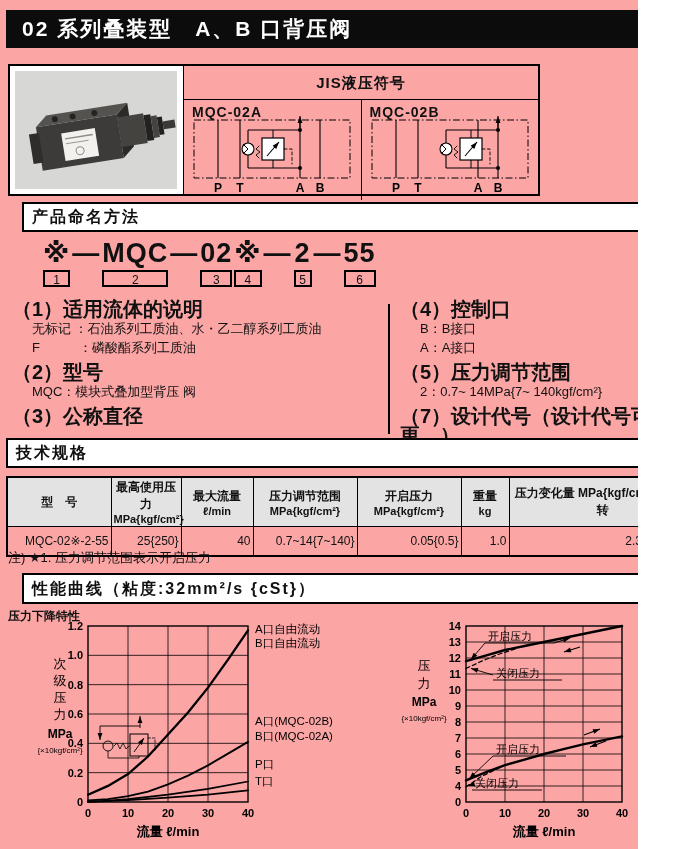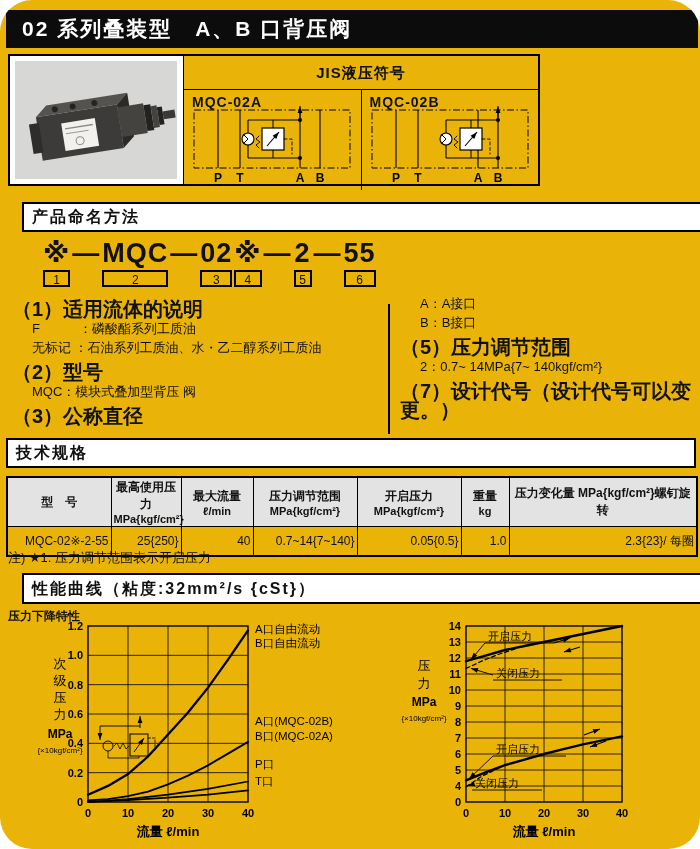--- a/index.html
+++ b/index.html
@@ -1,22 +1,22 @@
 <!DOCTYPE html>
 <html><head>
 <meta charset="utf-8">
 <style>
   html,body{margin:0;padding:0;background:#fff;}
-  .page{position:relative;width:700px;height:849px;background:#eab308;overflow:hidden;
-        font-family:"Liberation Sans","DejaVu Sans",sans-serif;color:#111;border-radius:32px;}
+  .page{position:relative;width:638px;height:849px;background:#fca5a5;overflow:hidden;
+        font-family:"Liberation Sans","DejaVu Sans",sans-serif;color:#111;}
   .abs{position:absolute;}
   .title-bar{left:6px;top:10px;width:692px;height:38px;background:#0c0c0c;color:#fff;
              font-size:21px;font-weight:bold;line-height:38px;padding-left:16px;
              letter-spacing:2px;box-sizing:border-box;}
-  .photo-box{left:8px;top:54px;width:532px;height:132px;border:2px solid #000;box-sizing:border-box;display:flex;}
+  .photo-box{left:8px;top:64px;width:532px;height:132px;border:2px solid #000;box-sizing:border-box;display:flex;}
   .photo-cell{width:174px;height:100%;border-right:1px solid #000;box-sizing:border-box;background:#fff;}
   .jis-area{flex:1;display:flex;flex-direction:column;}
   .jis-header{height:33px;border-bottom:1px solid #000;text-align:center;font-weight:bold;
               font-size:15px;line-height:33px;letter-spacing:1px;}
   .jis-cells{flex:1;display:flex;}
   .jis-cell{flex:1;position:relative;box-sizing:border-box;}
   .jis-cell.first{border-right:1px solid #000;}
   .jis-label{position:absolute;left:8px;top:4px;font-size:14px;font-weight:bold;letter-spacing:1px;}
   .sec-header{left:22px;top:202px;width:690px;height:30px;border:2px solid #000;box-sizing:border-box;
               font-size:16px;font-weight:bold;line-height:26px;padding-left:8px;background:#fff;letter-spacing:2px;}
@@ -186,36 +186,37 @@
       </div>
       <div class="code-part">
         <div class="code-char">55</div>
         <div class="code-box">6</div>
       </div>
     </div>
 
   <div class="abs naming-col" id="namingLeft" style="left:12px;top:294px;width:372px;">
       <div class="item">
         <div class="item-title">（1）适用流体的说明</div>
+        <div class="item-line">无标记 ：石油系列工质油、水・乙二醇系列工质油</div>
         <div class="item-line">F　　　：磷酸酯系列工质油</div>
-        <div class="item-line">无标记 ：石油系列工质油、水・乙二醇系列工质油</div>
       </div>
       <div class="item">
         <div class="item-title">（2）型号</div>
         <div class="item-line">MQC：模块式叠加型背压 阀</div>
       </div>
       <div class="item">
         <div class="item-title">（3）公称直径</div>
       </div>
     </div>
   <div class="abs col-divider"></div>
   <div class="abs naming-col" id="namingRight" style="left:400px;top:294px;width:292px;">
       <div class="item">
+        <div class="item-title">（4）控制口</div>
+        <div class="item-line">B：B接口</div>
         <div class="item-line">A：A接口</div>
-        <div class="item-line">B：B接口</div>
       </div>
       <div class="item">
         <div class="item-title">（5）压力调节范围</div>
         <div class="item-line">2：0.7~ 14MPa{7~ 140kgf/cm²}</div>
       </div>
       <div class="item">
         <div class="item-title">（7）设计代号（设计代号可以变更。）</div>
       </div>
     </div>
 

